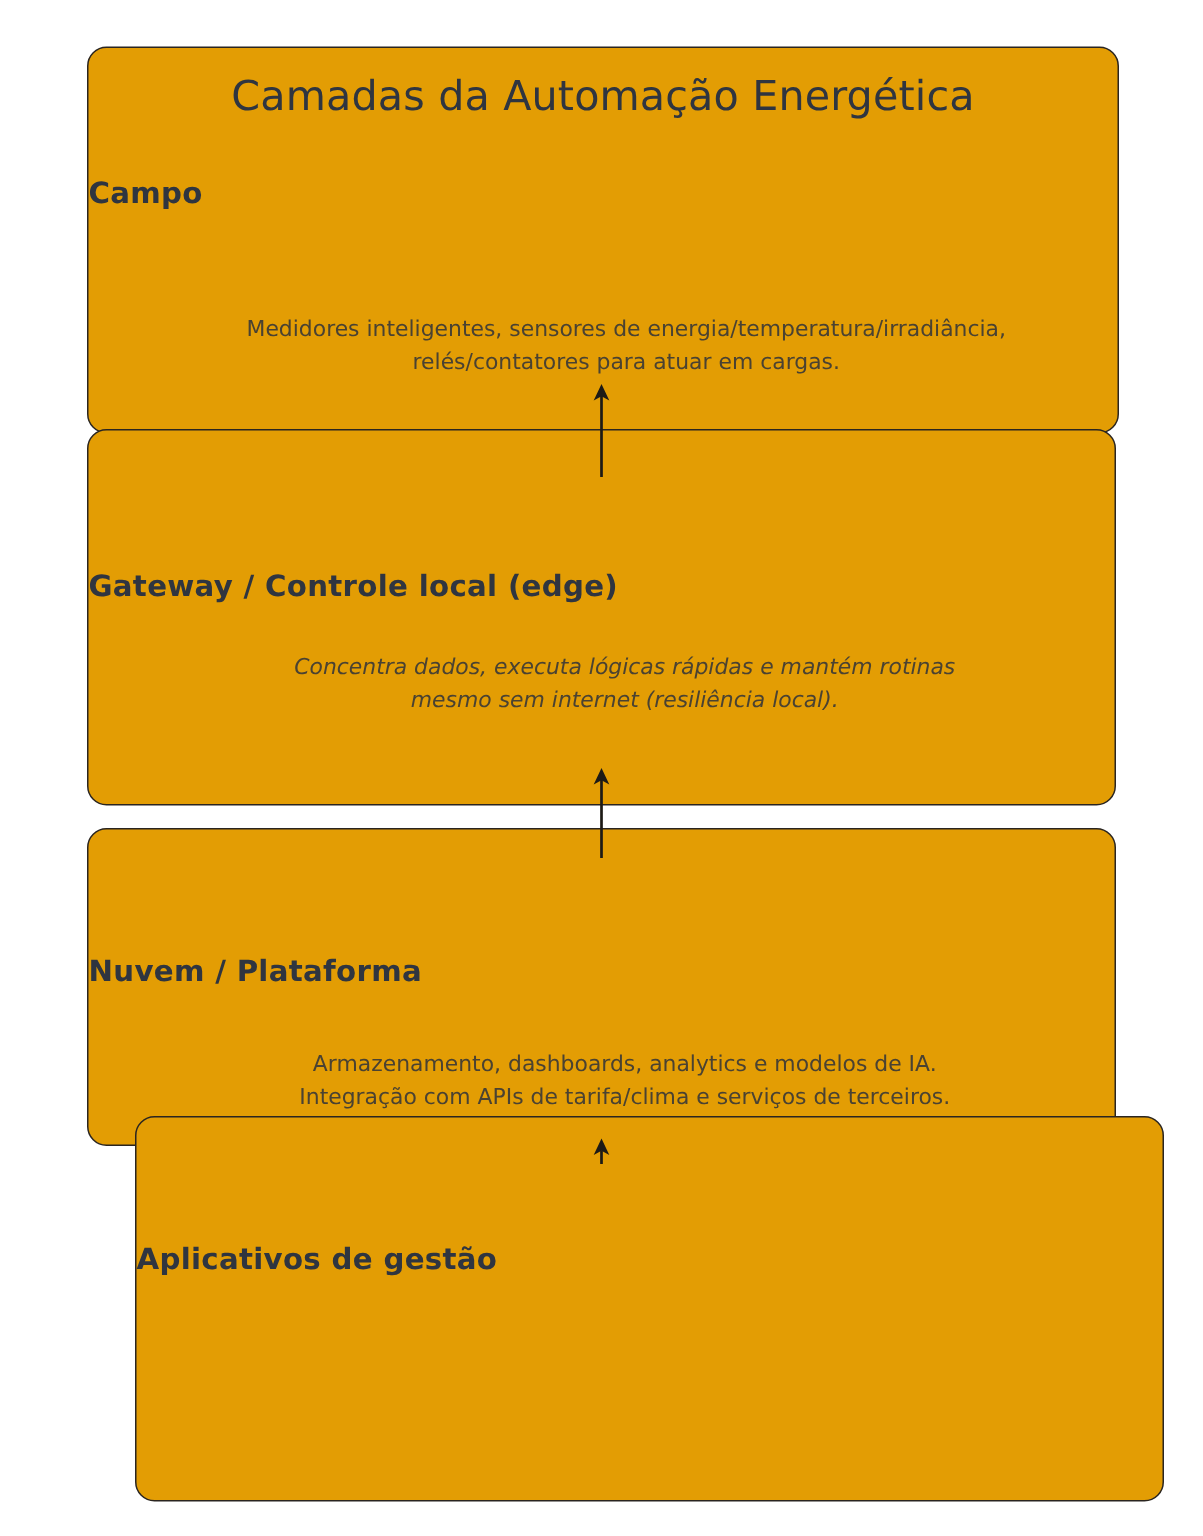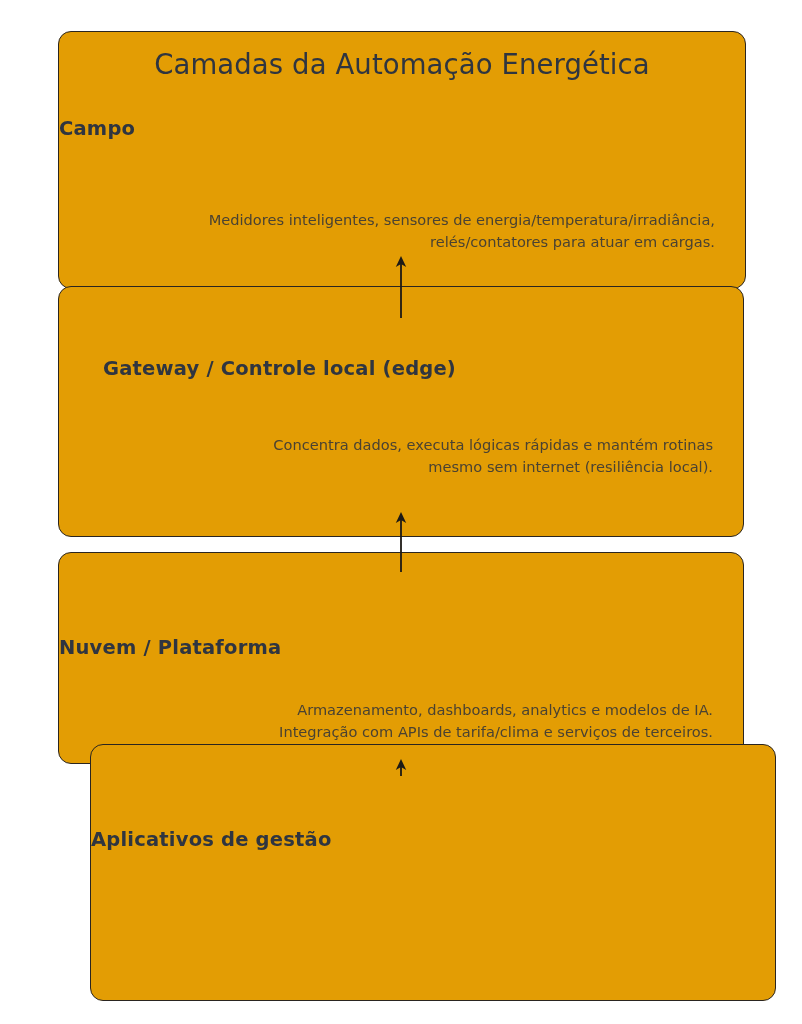--- a/index.html
+++ b/index.html
@@ -65,29 +65,29 @@
 
   .layer-body {
     position: absolute;
     left: 61px;
     right: 30px;
     font-size: 14.6px;
     font-weight: 400;
     color: #4a4232;
     line-height: 1.52;
     white-space: pre-line;
-    text-align: right;
+    text-align: center;
   }
 
   
   .layer-1 .layer-heading { top: 85px; }
   .layer-1 .layer-body    { top: 177px; }
 
-  .layer-2 .layer-heading { top: 70px; padding-left: 44px; }
-  .layer-2 .layer-body    { top: 147px; }
+  .layer-2 .layer-heading { top: 92px; }
+  .layer-2 .layer-body    { top: 147px; font-style: italic; }
 
   .layer-3 .layer-heading { top: 83px; }
   .layer-3 .layer-body    { top: 146px; }
 
   .layer-4 .layer-heading { top: 83px; }
   .layer-4 .layer-body    { top: 148px; }
 
   
   .connector {
     position: absolute;

